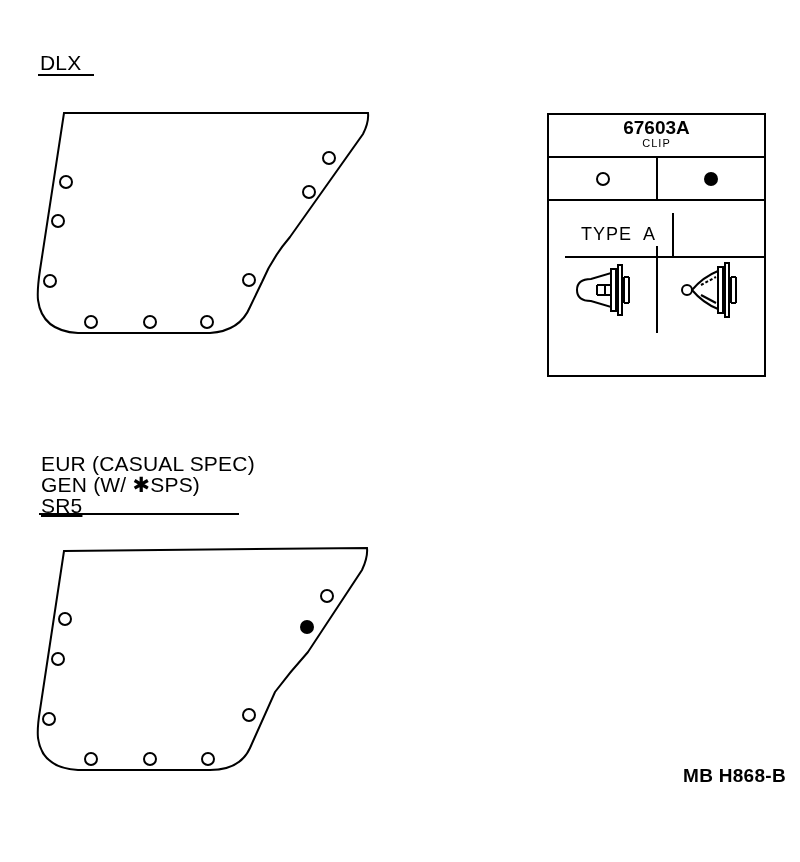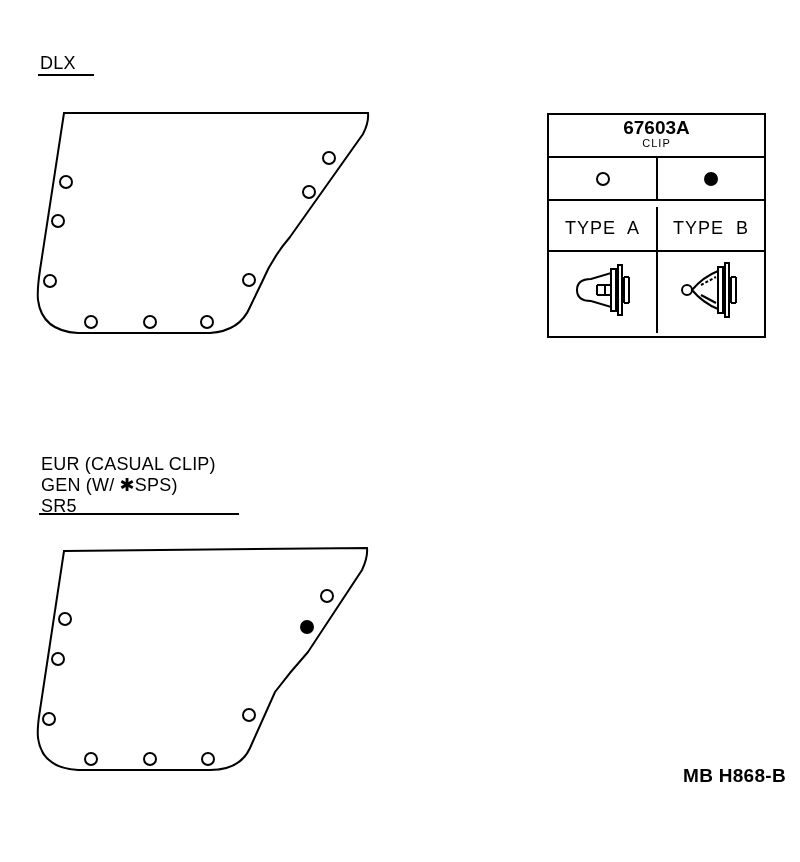--- a/index.html
+++ b/index.html
@@ -1,22 +1,22 @@
 <!DOCTYPE html>
 <html><head>
 <meta charset="utf-8">
 <style>
   html, body { margin: 0; padding: 0; background: #ffffff; }
   body { width: 800px; height: 862px; position: relative; overflow: hidden;
          font-family: "Liberation Sans", "DejaVu Sans", sans-serif; color: #000; }
   .abs { position: absolute; }
-  .label { font-size: 18px; line-height: 22px; letter-spacing: 0.2px; }
+  .label { font-size: 21px; line-height: 22px; letter-spacing: 0.2px; }
   .underline { position: absolute; height: 0; border-top: 2px solid #000; }
   svg.panel { position: absolute; overflow: visible; }
-  .legend { position: absolute; left: 547px; top: 113px; width: 219px; height: 225px;
+  .legend { position: absolute; left: 547px; top: 113px; width: 219px; height: 264px;
             border: 2px solid #000; box-sizing: border-box; }
   .legend .row { position: absolute; left: 0; right: 0; border-bottom: 2px solid #000; box-sizing: border-box; }
   .legend .cell { position: absolute; top: 0; bottom: 0; display: flex; align-items: center; justify-content: center; box-sizing: border-box; }
   .legend .left { left: 0; width: 109px; border-right: 2px solid #000; }
   .legend .right { left: 109px; right: 0; }
   .part-no { position: absolute; left: 0; right: 0; top: 2px; text-align: center; font-size: 19px; font-weight: bold; line-height: 22px; }
   .part-name { position: absolute; left: 0; right: 0; top: 22px; text-align: center; font-size: 11px; font-weight: normal; line-height: 12px; letter-spacing: 1px; }
   .type-label { font-size: 18px; letter-spacing: 1px; }
   .code { font-size: 19px; font-weight: bold; letter-spacing: 0.3px; }
 </style>
@@ -51,23 +51,22 @@
       <svg width="18" height="18">
           <circle cx="9" cy="9" r="6" fill="none" stroke="#000" stroke-width="2"></circle>
         </svg>
     </div>
     <div class="cell right">
       <svg width="18" height="18">
           <circle cx="9" cy="9" r="7" fill="#000"></circle>
         </svg>
     </div>
   </div>
-  <div class="row" style="top:92px; height:45px;">
+  <div class="row" style="top:98px; height:45px;margin-left:16px;">
     <div class="cell left type-label" style="white-space:pre;">TYPE  A</div>
-    <div class="cell right type-label" style="white-space:pre;">TYPE  B</div>
   </div>
   <div class="row" style="top:131px; height:87px; border-bottom:none;">
     <div class="cell left">
       <svg width="80" height="70" viewBox="0 0 80 70">
         <g fill="none" stroke="#000" stroke-width="2">
           <path d="M28,24 Q14,24 14,35 Q14,46 28,46 L48,52 L48,18 Z"></path>
           <path d="M34,30 L48,30 M34,40 L48,40 M34,30 L34,40"></path>
           <path d="M42,30 L42,40"></path>
           <rect x="48" y="14" width="5" height="42"></rect>
           <rect x="55" y="10" width="4" height="50"></rect>
@@ -84,21 +83,21 @@
           <path d="M30,40 L45,48"></path>
           <rect x="47" y="12" width="5" height="46"></rect>
           <rect x="54" y="8" width="4" height="54"></rect>
           <path d="M60,22 L60,48 M65,22 L65,48 M60,22 L65,22 M60,48 L65,48"></path>
         </g>
       </svg>
     </div>
   </div>
 </div>
 
-<div class="abs label" style="left:41px; top:453px;">EUR (CASUAL CLIP)</div>
+<div class="abs label" style="left:41px; top:453px;">EUR (CASUAL SPEC)</div>
 <div class="abs label" style="left:41px; top:474px;">GEN (W/ ✱SPS)</div>
 <div class="abs label" style="left:41px; top:495px;text-decoration:underline;">SR5</div>
 <div class="underline" style="left:39px; top:513px; width:200px;"></div>
 
 <svg class="panel" style="left:0; top:0;" width="800" height="862" viewBox="0 0 800 862">
   <path d="M64,551 L367,548 Q368,557 362,570 L308,652 Q290,672 275,692 L250,748 Q240,770 210,770 L78,770 Q42,768 38,738 Q37,728 40,710 Z" fill="none" stroke="#000" stroke-width="2"></path>
   <g id="sec2-clips">
       <circle cx="65" cy="619" r="6" fill="none" stroke="#000" stroke-width="2"></circle>
       <circle cx="58" cy="659" r="6" fill="none" stroke="#000" stroke-width="2"></circle>
       <circle cx="49" cy="719" r="6" fill="none" stroke="#000" stroke-width="2"></circle>

